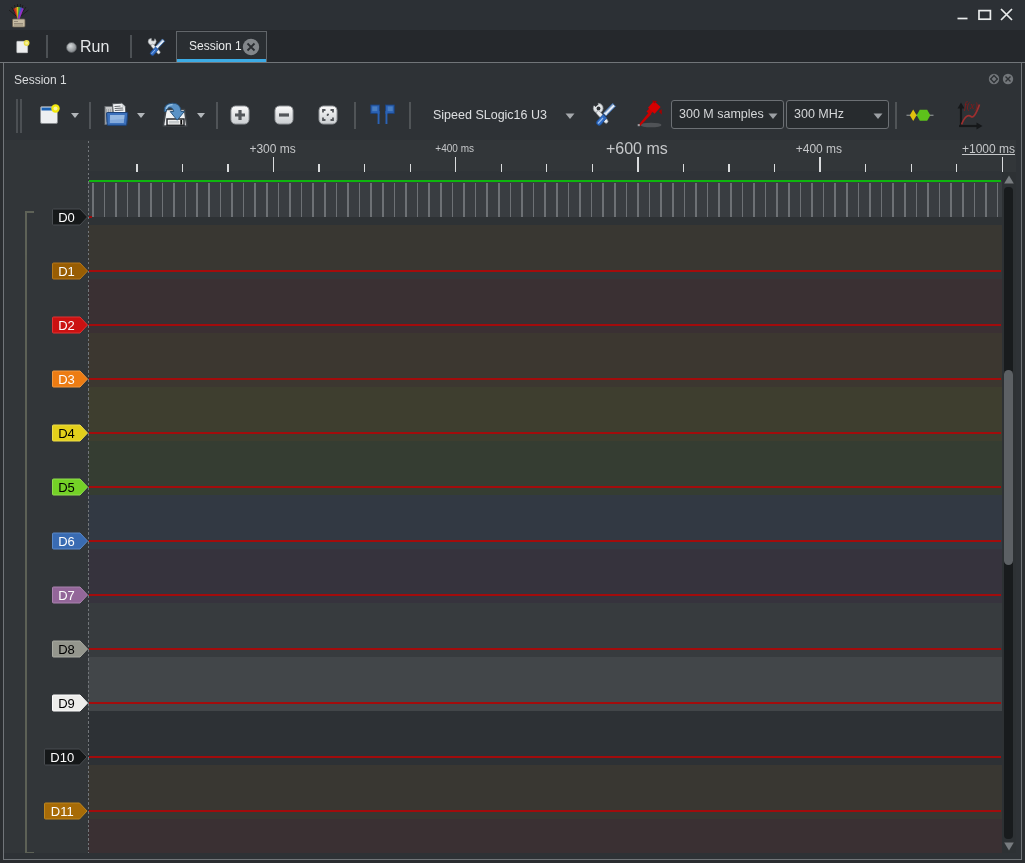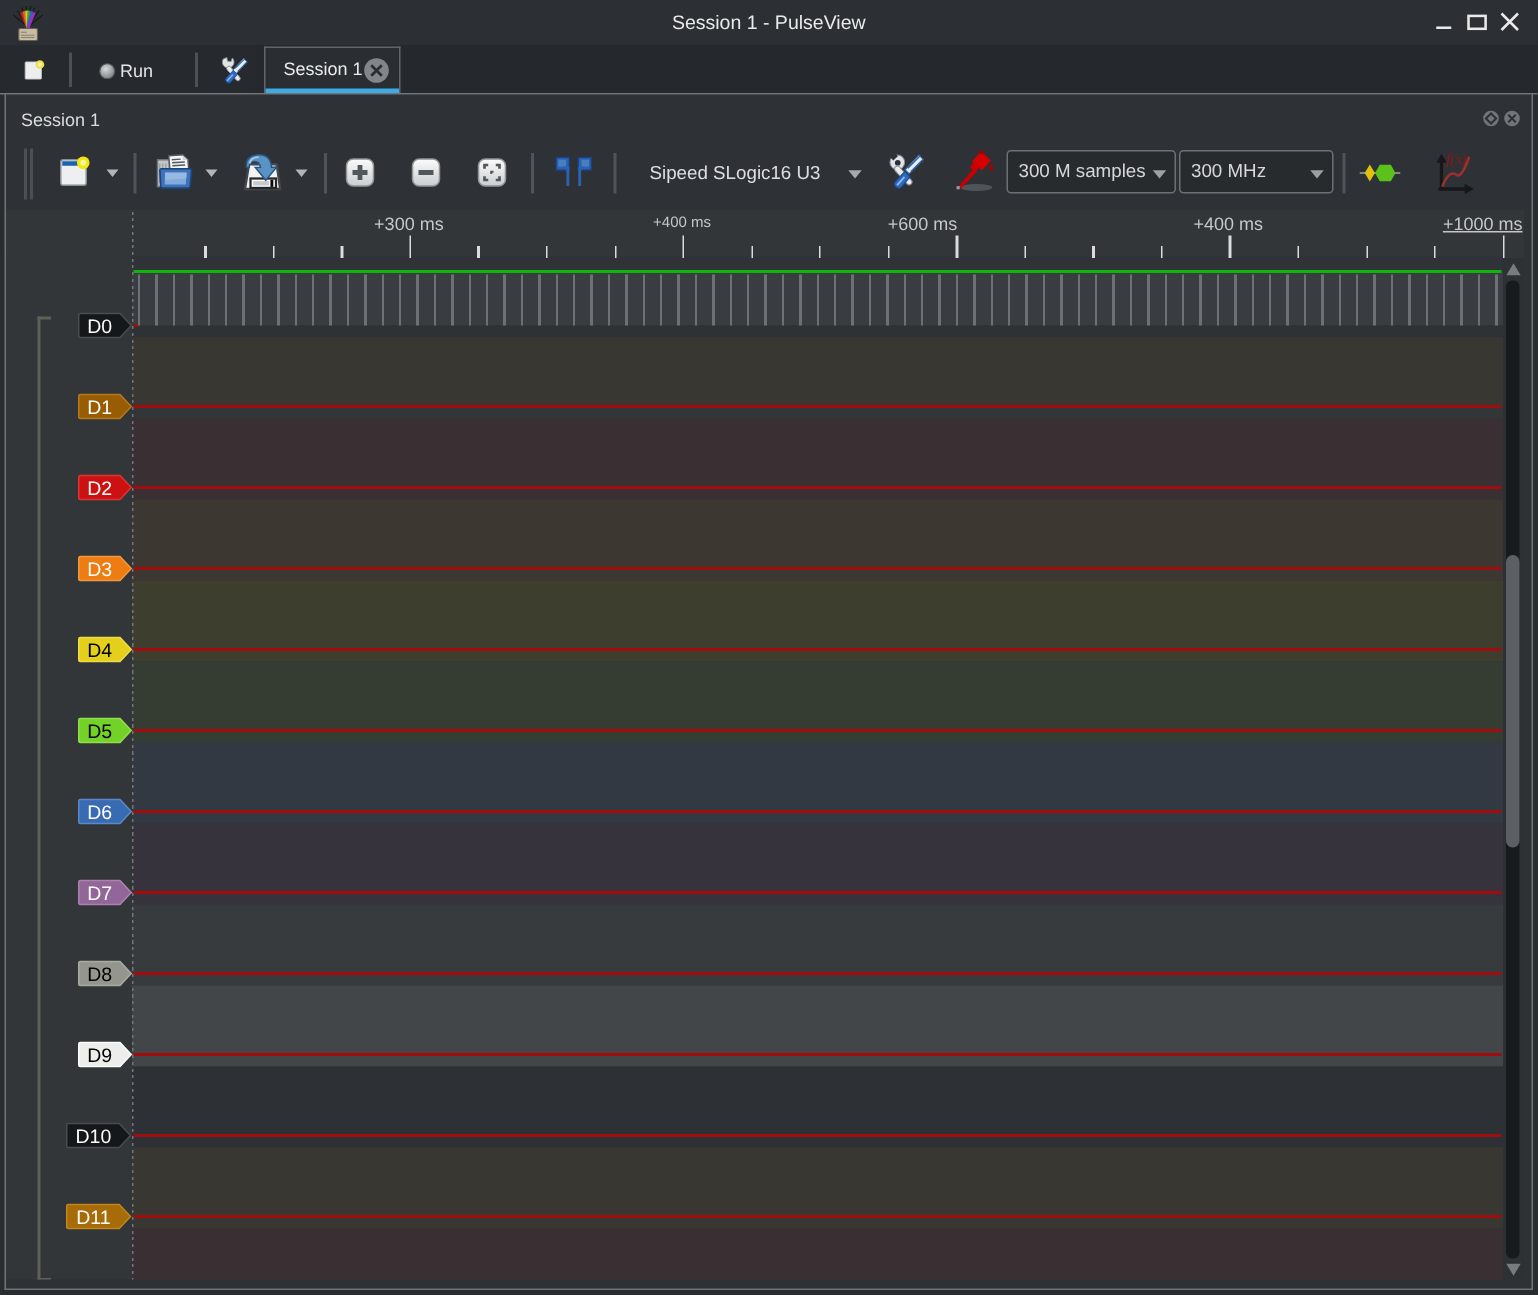--- a/index.html
+++ b/index.html
@@ -24,21 +24,20 @@
 <rect x="9.6" y="5.5" width="1.9" height="12" transform="rotate(-22 10.5 17)" fill="#C22020"></rect>
 <rect x="9.6" y="5.2" width="1.9" height="12" transform="rotate(-13 10.5 17)" fill="#D2691E"></rect>
 <rect x="9.6" y="5" width="1.9" height="12" transform="rotate(-4 10.5 17)" fill="#E2C91E"></rect>
 <rect x="9.6" y="5" width="1.9" height="12" transform="rotate(4 10.5 17)" fill="#3CA042"></rect>
 <rect x="9.6" y="5.2" width="1.9" height="12" transform="rotate(13 10.5 17)" fill="#3A62C8"></rect>
 <rect x="9.6" y="5.5" width="1.9" height="12" transform="rotate(22 10.5 17)" fill="#9632C8"></rect>
 </g>
 <rect x="4.5" y="17" width="12.5" height="8" rx="1" fill="#C9BEA6" stroke="#6B6152" stroke-width="0.8"></rect>
 <path d="M6 19.5 h4 M6 21.5 h9 M6 23 h9" stroke="#8A8070" stroke-width="0.8"></path>
 </svg>
-<div class="abs" style="left:0px;top:7px;width:1025px;height:16px;text-align:center;color:#ECEEEE;font-size:13px;line-height:16px;">Session 1 - PulseView</div>
 <svg class="abs" style="left:950px;top:4px" width="70" height="22" viewBox="0 0 70 22">
 <g stroke="#ECEEEE" stroke-width="1.7" fill="none">
 <path d="M7.5 14.5 h10"></path>
 <rect x="29" y="6.6" width="11.4" height="8.6"></rect>
 <path d="M51 5 l11 11 M62 5 l-11 11"></path>
 </g>
     </svg>
 <div class="abs" style="left:0px;top:30px;width:1025px;height:32px;background:#26292D;"></div>
 <svg class="abs" style="left:14px;top:37px" width="17" height="18" viewBox="0 0 17 18">
 <rect x="2.8" y="4.3" width="10.8" height="11.4" rx="0.5" fill="#F0F1F2" stroke="#C8CACC" stroke-width="0.6"></rect>
@@ -48,21 +47,21 @@
 <div class="abs" style="left:46px;top:35px;width:2px;height:23px;background:#4E5256;"></div>
 <svg class="abs" style="left:65px;top:41px" width="13" height="13" viewBox="0 0 13 13">
 <defs>
         <radialGradient id="led" cx="0.4" cy="0.35" r="0.8">
 <stop offset="0" stop-color="#D8DCDE"></stop>
           <stop offset="1" stop-color="#6F7377"></stop>
 </radialGradient>
       </defs>
 <circle cx="6.5" cy="6.5" r="5" fill="url(#led)" stroke="#55595D" stroke-width="0.8"></circle>
 </svg>
-<div class="abs" style="left:80px;top:39px;width:40px;height:16px;color:#E6E8EA;font-size:12px;line-height:16px;">Run</div>
+<div class="abs" style="left:80px;top:39px;width:40px;height:16px;color:#E6E8EA;font-size:16px;line-height:16px;">Run</div>
 <div class="abs" style="left:130px;top:35px;width:2px;height:23px;background:#4E5256;"></div>
 <svg class="abs" style="left:146px;top:37px" width="20" height="21" viewBox="0 0 26 28">
 <path d="M3.5 3 a5.2 5.2 0 1 0 8 -0.8 l-1.1 3.2 -3.2 -0.4 -0.5 -3.2 z" fill="#E4E7E9" stroke="#8E9296" stroke-width="0.8"></path>
 <rect x="10.5" y="8" width="4" height="16" rx="2" transform="rotate(-42 12.5 16)" fill="#EDEFF1" stroke="#8E9296" stroke-width="0.8"></rect>
 <path d="M21.5 2.5 l3 3 L15 16 l-3 -3 z" fill="#E8F0FA" stroke="#3465A4" stroke-width="0.8"></path>
 <path d="M14 11.5 l8.5 -8.5 M16.5 14 l8.3 -8.3" stroke="#3465A4" stroke-width="1"></path>
 <path d="M12.3 13.3 l3.6 3.6 -5.6 6.6 q-1.8 2.1 -3.9 0.3 q-2.1 -1.8 -0.3 -3.9 z" fill="#2F6BC6" stroke="#1D4E8F" stroke-width="0.8"></path>
 <path d="M7 22.5 l5 -5.5" stroke="#9CC0F0" stroke-width="1.2"></path>
 </svg>
 <div class="abs" style="left:176px;top:31px;width:91px;height:31px;background:#2B2F33;border:1px solid #63676B;border-bottom:none;box-sizing:border-box;"></div>
@@ -260,21 +259,21 @@
 <div class="abs" style="left:682.8px;top:163.5px;width:1.4px;height:8.5px;background:#DCDEE0;"></div>
 <div class="abs" style="left:728.3px;top:163.5px;width:1.4px;height:8.5px;background:#DCDEE0;"></div>
 <div class="abs" style="left:773.9px;top:163.5px;width:1.4px;height:8.5px;background:#DCDEE0;"></div>
 <div class="abs" style="left:819.4px;top:157px;width:1.4px;height:15px;background:#DCDEE0;"></div>
 <div class="abs" style="left:865.0px;top:163.5px;width:1.4px;height:8.5px;background:#DCDEE0;"></div>
 <div class="abs" style="left:910.5px;top:163.5px;width:1.4px;height:8.5px;background:#DCDEE0;"></div>
 <div class="abs" style="left:956.1px;top:163.5px;width:1.4px;height:8.5px;background:#DCDEE0;"></div>
 <div class="abs" style="left:1001.6px;top:157px;width:1.4px;height:15px;background:#DCDEE0;"></div>
 <div class="abs" style="left:227.60000000000002px;top:142px;width:90px;height:14px;color:#C8CACC;font-size:12px;line-height:14px;text-align:center;">+300 ms</div>
 <div class="abs" style="left:409.7px;top:142px;width:90px;height:14px;color:#C8CACC;font-size:10px;line-height:14px;text-align:center;">+400 ms</div>
-<div class="abs" style="left:591.8px;top:142px;width:90px;height:14px;color:#C8CACC;font-size:12px;line-height:14px;text-align:left;">+600 ms</div>
+<div class="abs" style="left:591.8px;top:142px;width:90px;height:14px;color:#C8CACC;font-size:16px;line-height:14px;text-align:center;">+600 ms</div>
 <div class="abs" style="left:773.9px;top:142px;width:90px;height:14px;color:#C8CACC;font-size:12px;line-height:14px;text-align:center;">+400 ms</div>
 <div class="abs" style="left:925px;top:142px;width:90px;height:14px;color:#C8CACC;font-size:12px;line-height:14px;text-align:right;text-decoration:underline;">+1000 ms</div>
 <div class="abs" style="left:87.5px;top:141px;width:1.6px;height:712px;background:repeating-linear-gradient(180deg,#74787C 0px,#74787C 2px,transparent 2px,transparent 4.5px);"></div>
 <div class="abs" style="left:25px;top:211px;width:1.6px;height:642px;background:#5F6358;"></div>
 <div class="abs" style="left:25px;top:211px;width:9px;height:1.6px;background:#5F6358;"></div>
 <div class="abs" style="left:25px;top:851.5px;width:9px;height:1.6px;background:#5F6358;"></div>
 <svg class="abs" style="left:51.5px;top:208px" width="37.0" height="18" viewBox="0 0 37.0 18">
 <path d="M1.5 1 H28.0 L35.5 9.0 L28.0 17 H1.5 q-1 0 -1 -1 V2 q0 -1 1 -1 z" fill="#16191A" stroke="#4A4E52" stroke-width="1"></path>
 <text x="14.5" y="13.7" font-size="13" fill="#FFFFFF" text-anchor="middle" font-family="Liberation Sans, sans-serif">D0</text>
 </svg>

